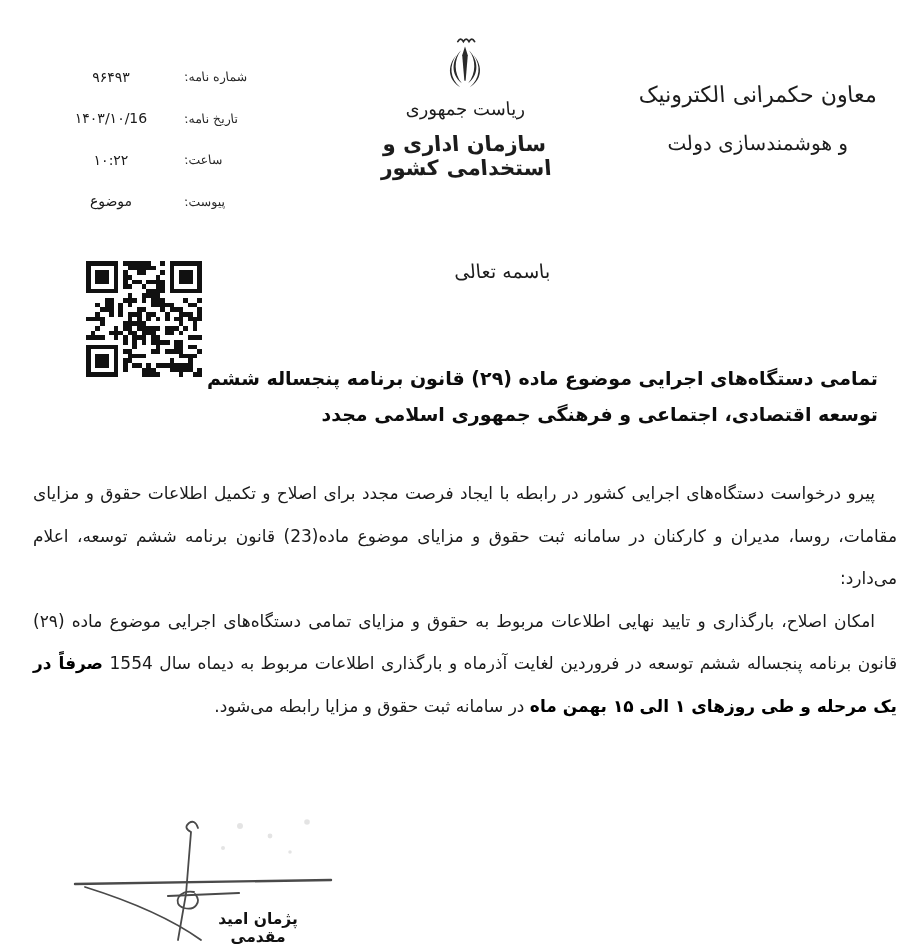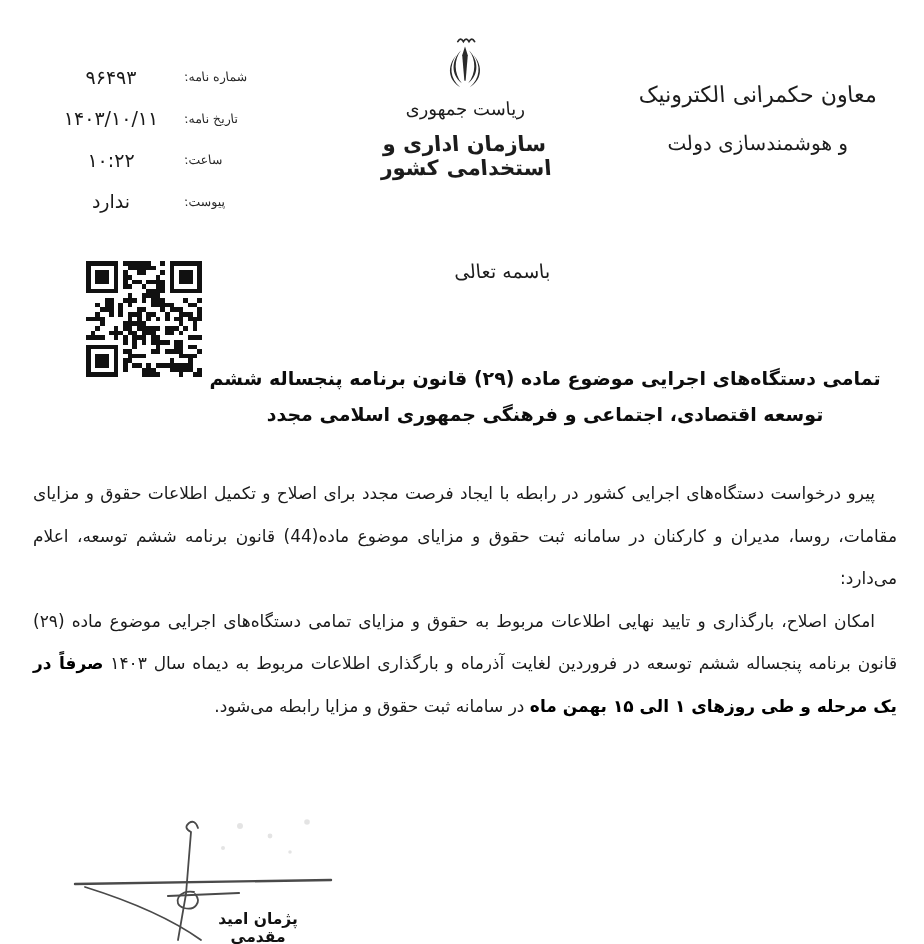--- a/index.html
+++ b/index.html
@@ -29,21 +29,21 @@
     width: 82px;
     font-size: 12.5px;
     color: #2a2a2a;
     text-align: left;
     transform: skewX(6deg);
     letter-spacing: -0.3px;
   }
   .meta-value {
     flex: 1;
     text-align: center;
-    font-size: 19px;
+    font-size: 14px;
     color: #1a1a1a;
   }
   
   .center-block {
     position: absolute;
     left: 330px; top: 36px;
     width: 270px;
     text-align: center;
     direction: rtl;
   }
@@ -73,23 +73,23 @@
     left: 352px; top: 260px;
     width: 300px;
     text-align: center;
     direction: rtl;
     font-size: 19px;
     transform: skewX(5deg);
   }
   
   .title-block {
     position: absolute;
-    left: 200px; top: 360px;
+    left: 188px; top: 360px;
     width: 690px;
-    text-align: center;
+    text-align: right;
     direction: rtl;
     font-weight: bold;
     font-size: 19px;
     line-height: 36px;
     color: #0d0d0d;
   }
   
   .body-block {
     position: absolute;
     left: 33px; top: 472px;
@@ -125,29 +125,29 @@
 
 <div class="page">
 
   <div class="meta-block">
     <div class="meta-row">
       <span class="meta-label">شماره نامه:</span>
       <span class="meta-value">۹۶۴۹۳</span>
     </div>
     <div class="meta-row">
       <span class="meta-label">تاریخ نامه:</span>
-      <span class="meta-value">۱۴۰۳/۱۰/۱۱</span>
+      <span class="meta-value">۱۴۰۳/۱۰/16</span>
     </div>
     <div class="meta-row">
       <span class="meta-label">ساعت:</span>
       <span class="meta-value">۱۰:۲۲</span>
     </div>
     <div class="meta-row">
       <span class="meta-label">پیوست:</span>
-      <span class="meta-value">ندارد</span>
+      <span class="meta-value">موضوع</span>
     </div>
   </div>
 
   <div class="center-block">
     <span class="emblem">
       <svg viewBox="0 0 60 70" xmlns="http://www.w3.org/2000/svg">
         <g stroke="#2a2a2a" fill="none" stroke-linecap="round">
           <path d="M21 7 q3.5 -6 7 0 q3.5 -6 7 0 q3.5 -6 7 0" stroke-width="2.2"></path>
         </g>
         <g fill="#2a2a2a">
@@ -488,22 +488,22 @@
   </div>
 
   <div class="besmele">باسمه تعالی</div>
 
   <div class="title-block">
     <div>تمامی دستگاه‌های اجرایی موضوع ماده (۲۹) قانون برنامه پنجساله ششم</div>
     <div>توسعه اقتصادی، اجتماعی و فرهنگی جمهوری اسلامی مجدد</div>
   </div>
 
   <div class="body-block">
-    <p>پیرو درخواست دستگاه‌های اجرایی کشور در رابطه با ایجاد فرصت مجدد برای اصلاح و تکمیل اطلاعات حقوق و مزایای مقامات، روسا، مدیران و کارکنان در سامانه ثبت حقوق و مزایای موضوع ماده(44) قانون برنامه ششم توسعه، اعلام می‌دارد:</p>
-    <p><span>امکان اصلاح، بارگذاری و تایید نهایی اطلاعات مربوط به حقوق و مزایای تمامی دستگاه‌های اجرایی موضوع ماده (۲۹) قانون برنامه پنجساله ششم توسعه در فروردین لغایت آذرماه و بارگذاری اطلاعات مربوط به دیماه سال ۱۴۰۳ </span><b>صرفاً در یک مرحله و طی روزهای ۱ الی ۱۵ بهمن ماه</b><span> در سامانه ثبت حقوق و مزایا رابطه می‌شود.</span></p>
+    <p>پیرو درخواست دستگاه‌های اجرایی کشور در رابطه با ایجاد فرصت مجدد برای اصلاح و تکمیل اطلاعات حقوق و مزایای مقامات، روسا، مدیران و کارکنان در سامانه ثبت حقوق و مزایای موضوع ماده(23) قانون برنامه ششم توسعه، اعلام می‌دارد:</p>
+    <p><span>امکان اصلاح، بارگذاری و تایید نهایی اطلاعات مربوط به حقوق و مزایای تمامی دستگاه‌های اجرایی موضوع ماده (۲۹) قانون برنامه پنجساله ششم توسعه در فروردین لغایت آذرماه و بارگذاری اطلاعات مربوط به دیماه سال 1554 </span><b>صرفاً در یک مرحله و طی روزهای ۱ الی ۱۵ بهمن ماه</b><span> در سامانه ثبت حقوق و مزایا رابطه می‌شود.</span></p>
   </div>
 
   <div class="sig-box">
     <svg viewBox="0 0 290 134" xmlns="http://www.w3.org/2000/svg">
       <g stroke="#4a4a4a" fill="none" stroke-linecap="round">
         <path d="M20 76 L276 72" stroke-width="2.4"></path>
         <path d="M30 79 C78 94 118 112 146 132" stroke-width="1.8"></path>
         <path d="M143 20 q-3 -9 -9 -5 q-6 5 2 9 l-5 62 l-8 46" stroke-width="1.8"></path>
         <path d="M113 88 L184 85" stroke-width="2.2"></path>
         <path d="M139 84 C124 81 116 96 129 100 C140 103 147 94 140 86" stroke-width="1.8"></path>

